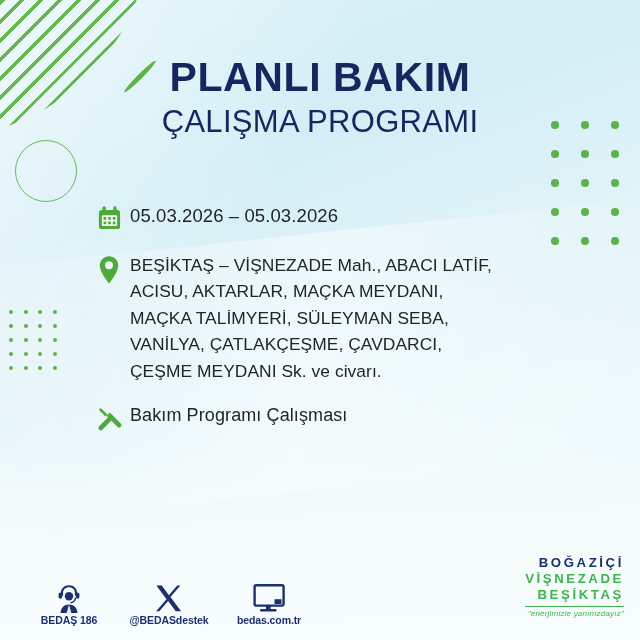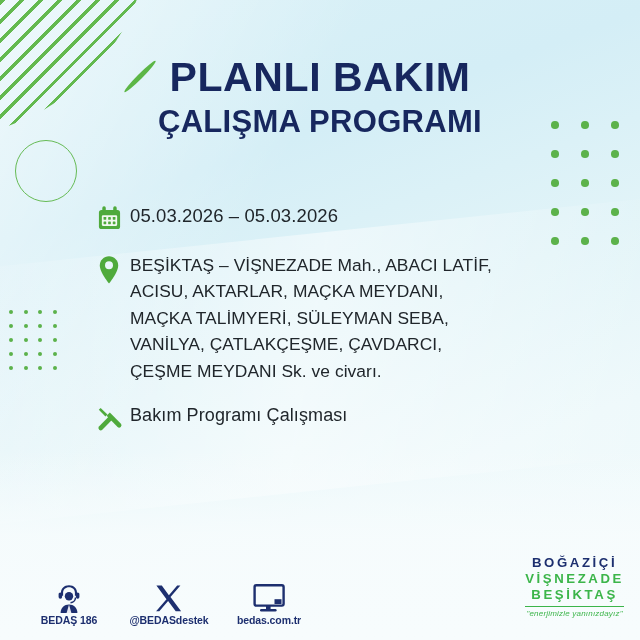--- a/index.html
+++ b/index.html
@@ -92,21 +92,21 @@
     font-size:41px;
     font-weight:bold;
     letter-spacing:0.6px;
     color:#17275e;
     line-height:1.04;
     font-stretch:condensed;
   }
   #title-sub {
     margin-top:6px;
     font-size:31px;
-    font-weight:bold;
+    font-weight:normal;
     letter-spacing:0.3px;
     color:#17275e;
     line-height:1.08;
   }
 
   
   #info { position:absolute; left:88px; top:198px; right:40px; }
   .row { display:flex; align-items:flex-start; margin-bottom:14px; }
   .row-icon {
     width:42px; min-width:42px; height:38px;
@@ -149,21 +149,21 @@
     font-weight:bold;
     color:#1d2f6f;
     letter-spacing:-0.1px;
     white-space:nowrap;
   }
   .contact .c-icon { height:34px; display:flex; align-items:flex-end; }
 
   
   #brand {
     position:absolute; right:16px; bottom:22px;
-    text-align:center;
+    text-align:right;
   }
   #brand .b-line {
     font-size:13.2px;
     font-weight:bold;
     letter-spacing:2.6px;
     line-height:1.22;
   }
   #brand-1 { color:#1d2f6f; }
   #brand-2, #brand-3 { color:#3cb54a; }
   #brand-rule {

